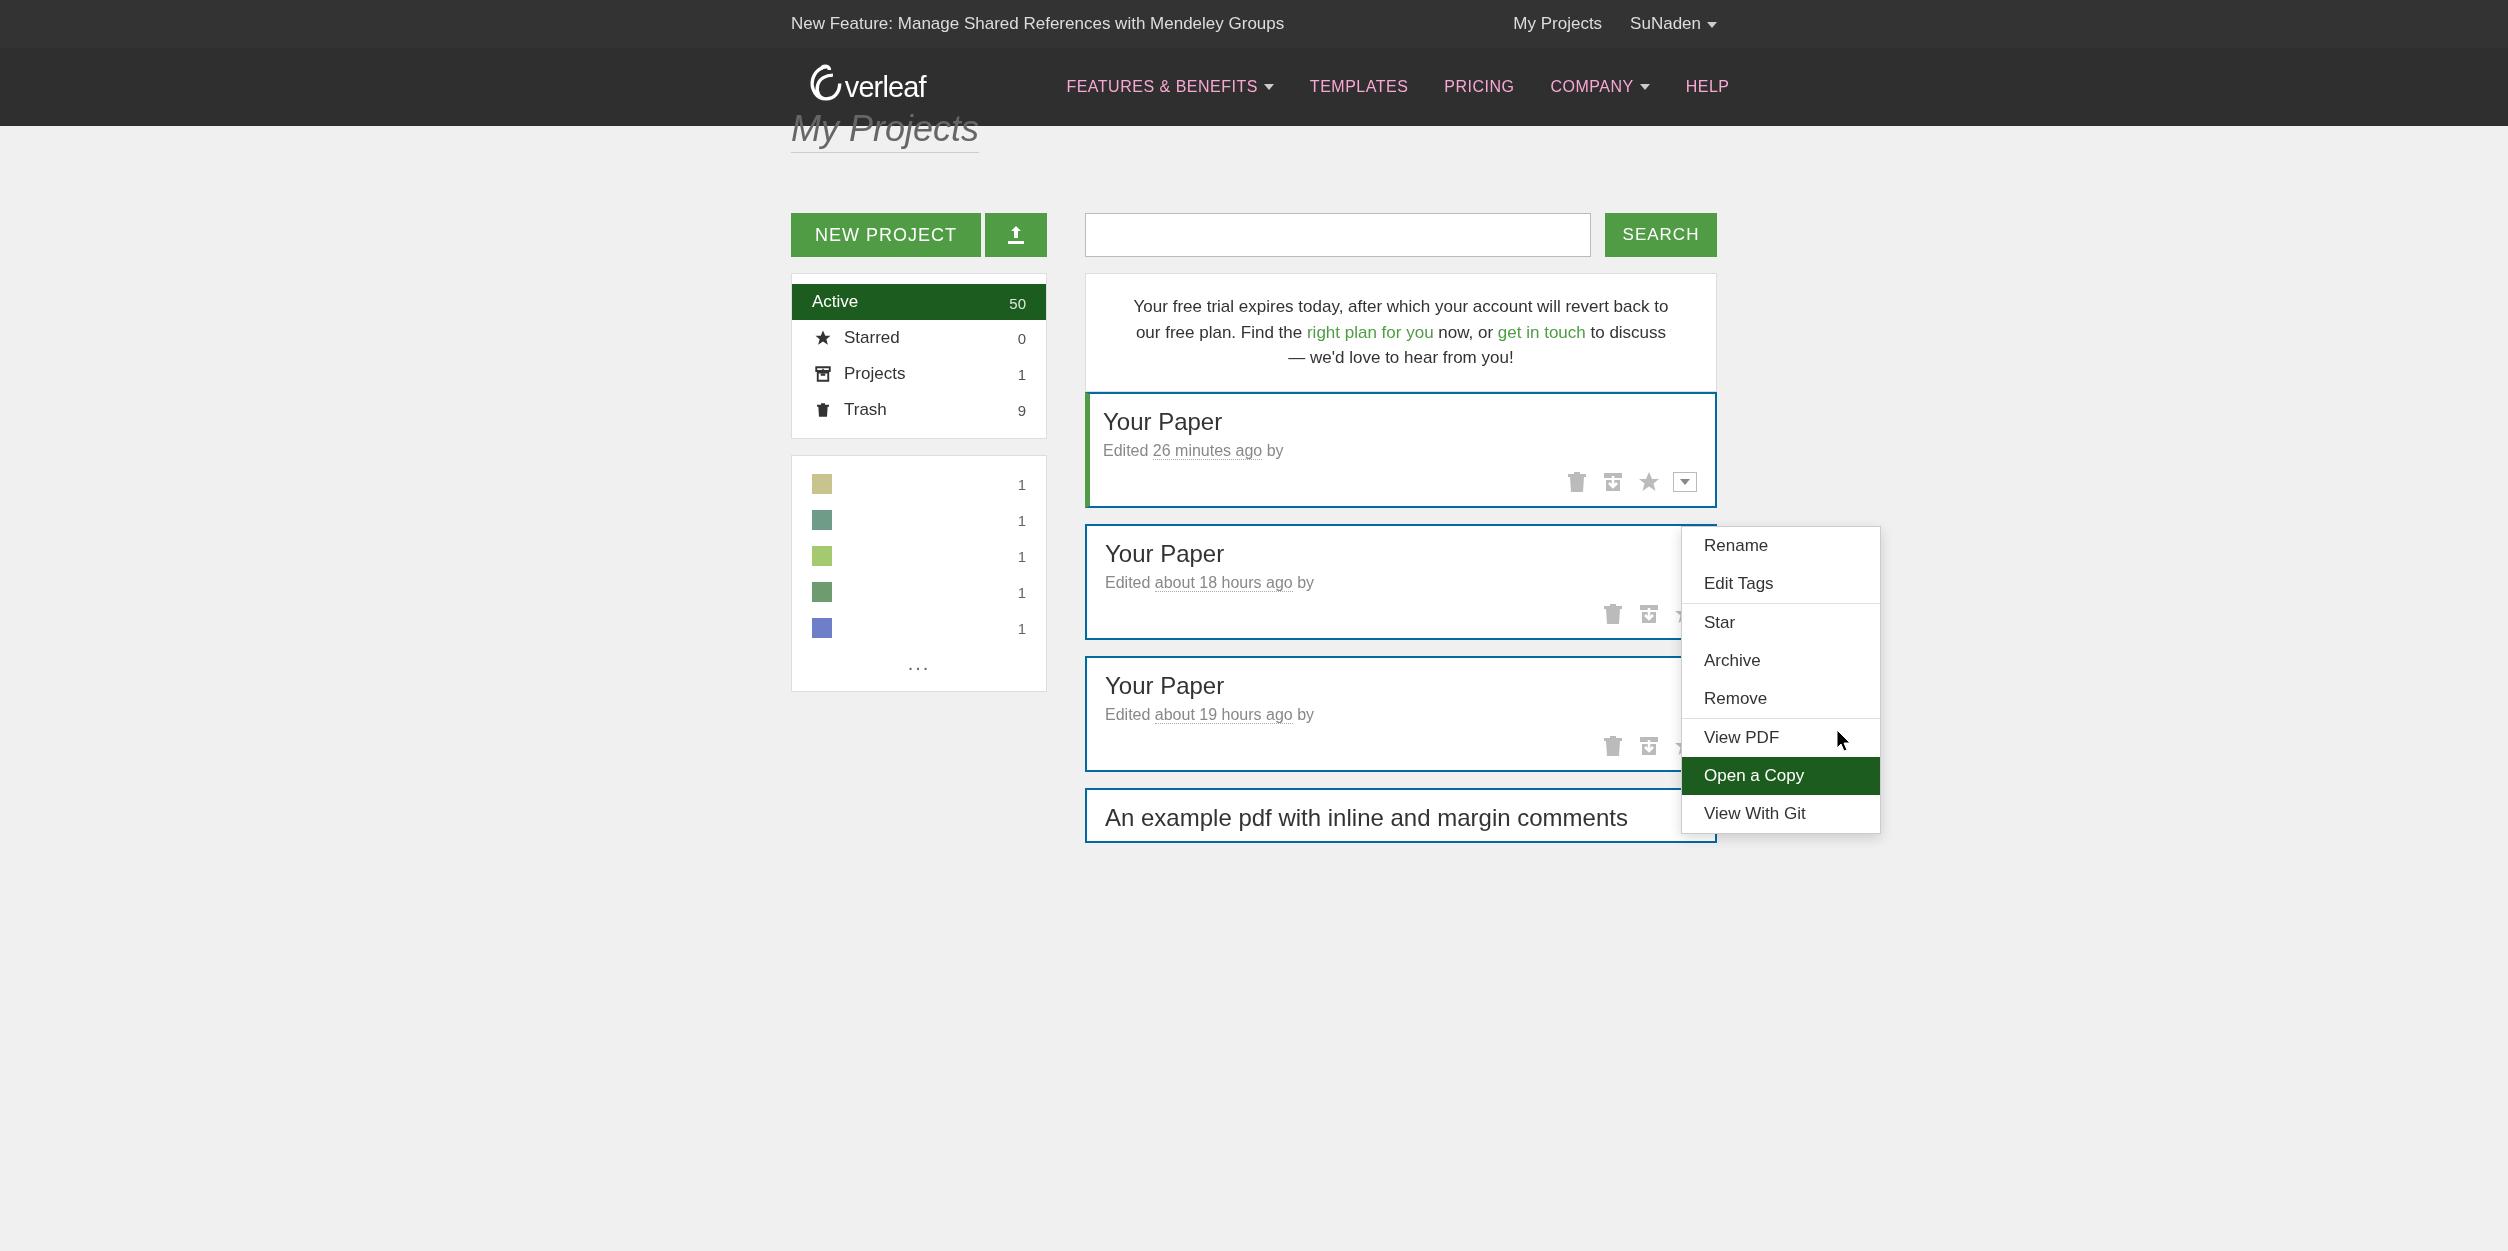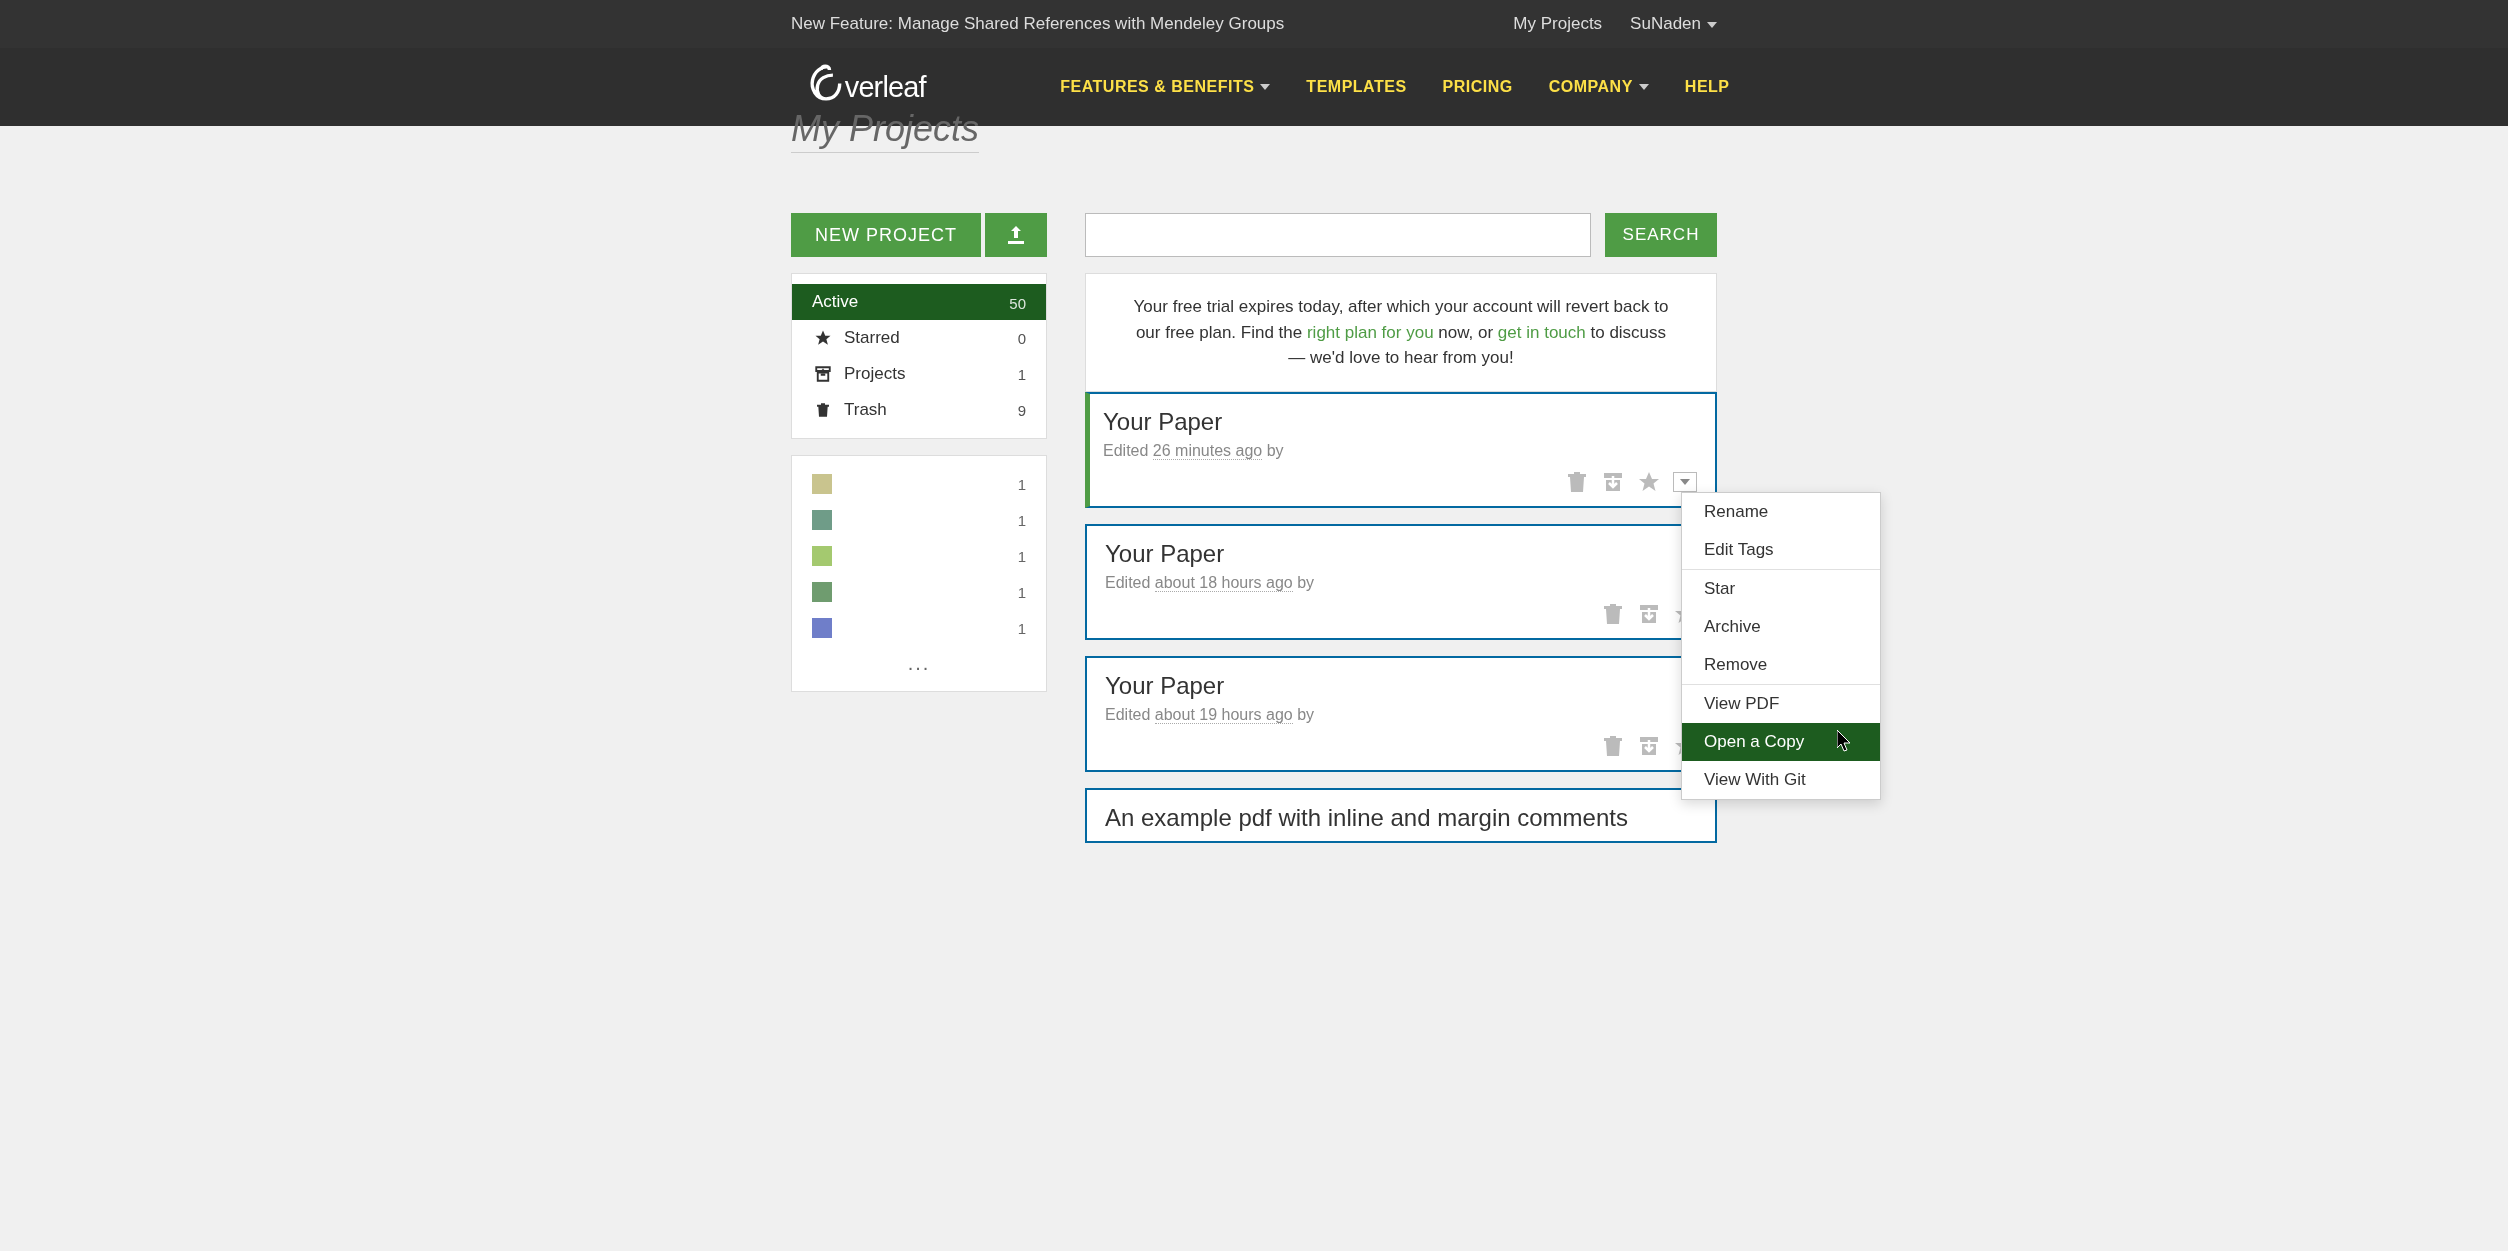--- a/index.html
+++ b/index.html
@@ -10,21 +10,21 @@
 .top-banner-left { color: #ddd; font-size: 17px; }
 .top-banner-right { display: flex; gap: 28px; align-items: center; }
 .top-banner-right a { color: #ddd; text-decoration: none; font-size: 17px; }
 .caret-down { display: inline-block; margin-left: 6px; width: 0; height: 0; border-left: 5px solid transparent; border-right: 5px solid transparent; border-top: 6px solid #ccc; vertical-align: middle; }
 
 .main-nav { background: #2f2f2f; height: 78px; padding-left: 25px; }
 .main-nav-inner { width: 1350px; margin: 0 auto; display: flex; align-items: center; justify-content: space-between; padding: 0 212px; height: 100%; }
 .logo { color: #fff; font-size: 38px; font-weight: 300; letter-spacing: -1px; display: flex; align-items: center; }
 .logo svg { width: 170px; height: 48px; }
 .nav-links { display: flex; gap: 36px; }
-.nav-links a { color: #fde047; text-decoration: none; font-size: 16px; font-weight: 700; letter-spacing: 0.5px; display: flex; align-items: center; }
+.nav-links a { color: #f9a8d4; text-decoration: none; font-size: 16px; font-weight: 400; letter-spacing: 0.5px; display: flex; align-items: center; }
 
 .page-body { width: 1350px; margin: 0 auto; padding: 0 212px; position: relative; }
 .page-title { font-size: 36px; font-style: italic; color: #666; font-weight: 300; position: relative; top: -18px; border-bottom: 1px solid #ccc; display: inline-block; padding-bottom: 2px; }
 
 .content-row { display: flex; gap: 38px; margin-top: 42px; }
 .sidebar { width: 256px; flex-shrink: 0; }
 .main-col { flex: 1; }
 
 .new-project-row { display: flex; gap: 4px; margin-bottom: 16px; }
 .btn-green { background: #4f9c45; color: #fff; border: none; font-size: 18px; letter-spacing: 1px; font-weight: 400; cursor: pointer; display: flex; align-items: center; justify-content: center; }
@@ -242,21 +242,21 @@
             </div>
           </div>
           <div class="project-card" style="height: 55px; overflow: hidden; padding-bottom: 0px;">
             <div class="project-title">An example pdf with inline and margin comments</div>
           </div>
         </div>
     </div>
   </div>
 
   
-  <div class="dropdown-menu" id="project-dropdown" style="top: 366px; right: auto; left: 1102px;">
+  <div class="dropdown-menu" id="project-dropdown" style="top: 400px; right: auto; left: 1102px;">
     <div class="dropdown-item">Rename</div>
     <div class="dropdown-item">Edit Tags</div>
     <div class="dropdown-divider"></div>
     <div class="dropdown-item">Star</div>
     <div class="dropdown-item">Archive</div>
     <div class="dropdown-item">Remove</div>
     <div class="dropdown-divider"></div>
     <div class="dropdown-item">View PDF</div>
     <div class="dropdown-item hover">Open a Copy</div>
     <div class="dropdown-item">View With Git</div>

